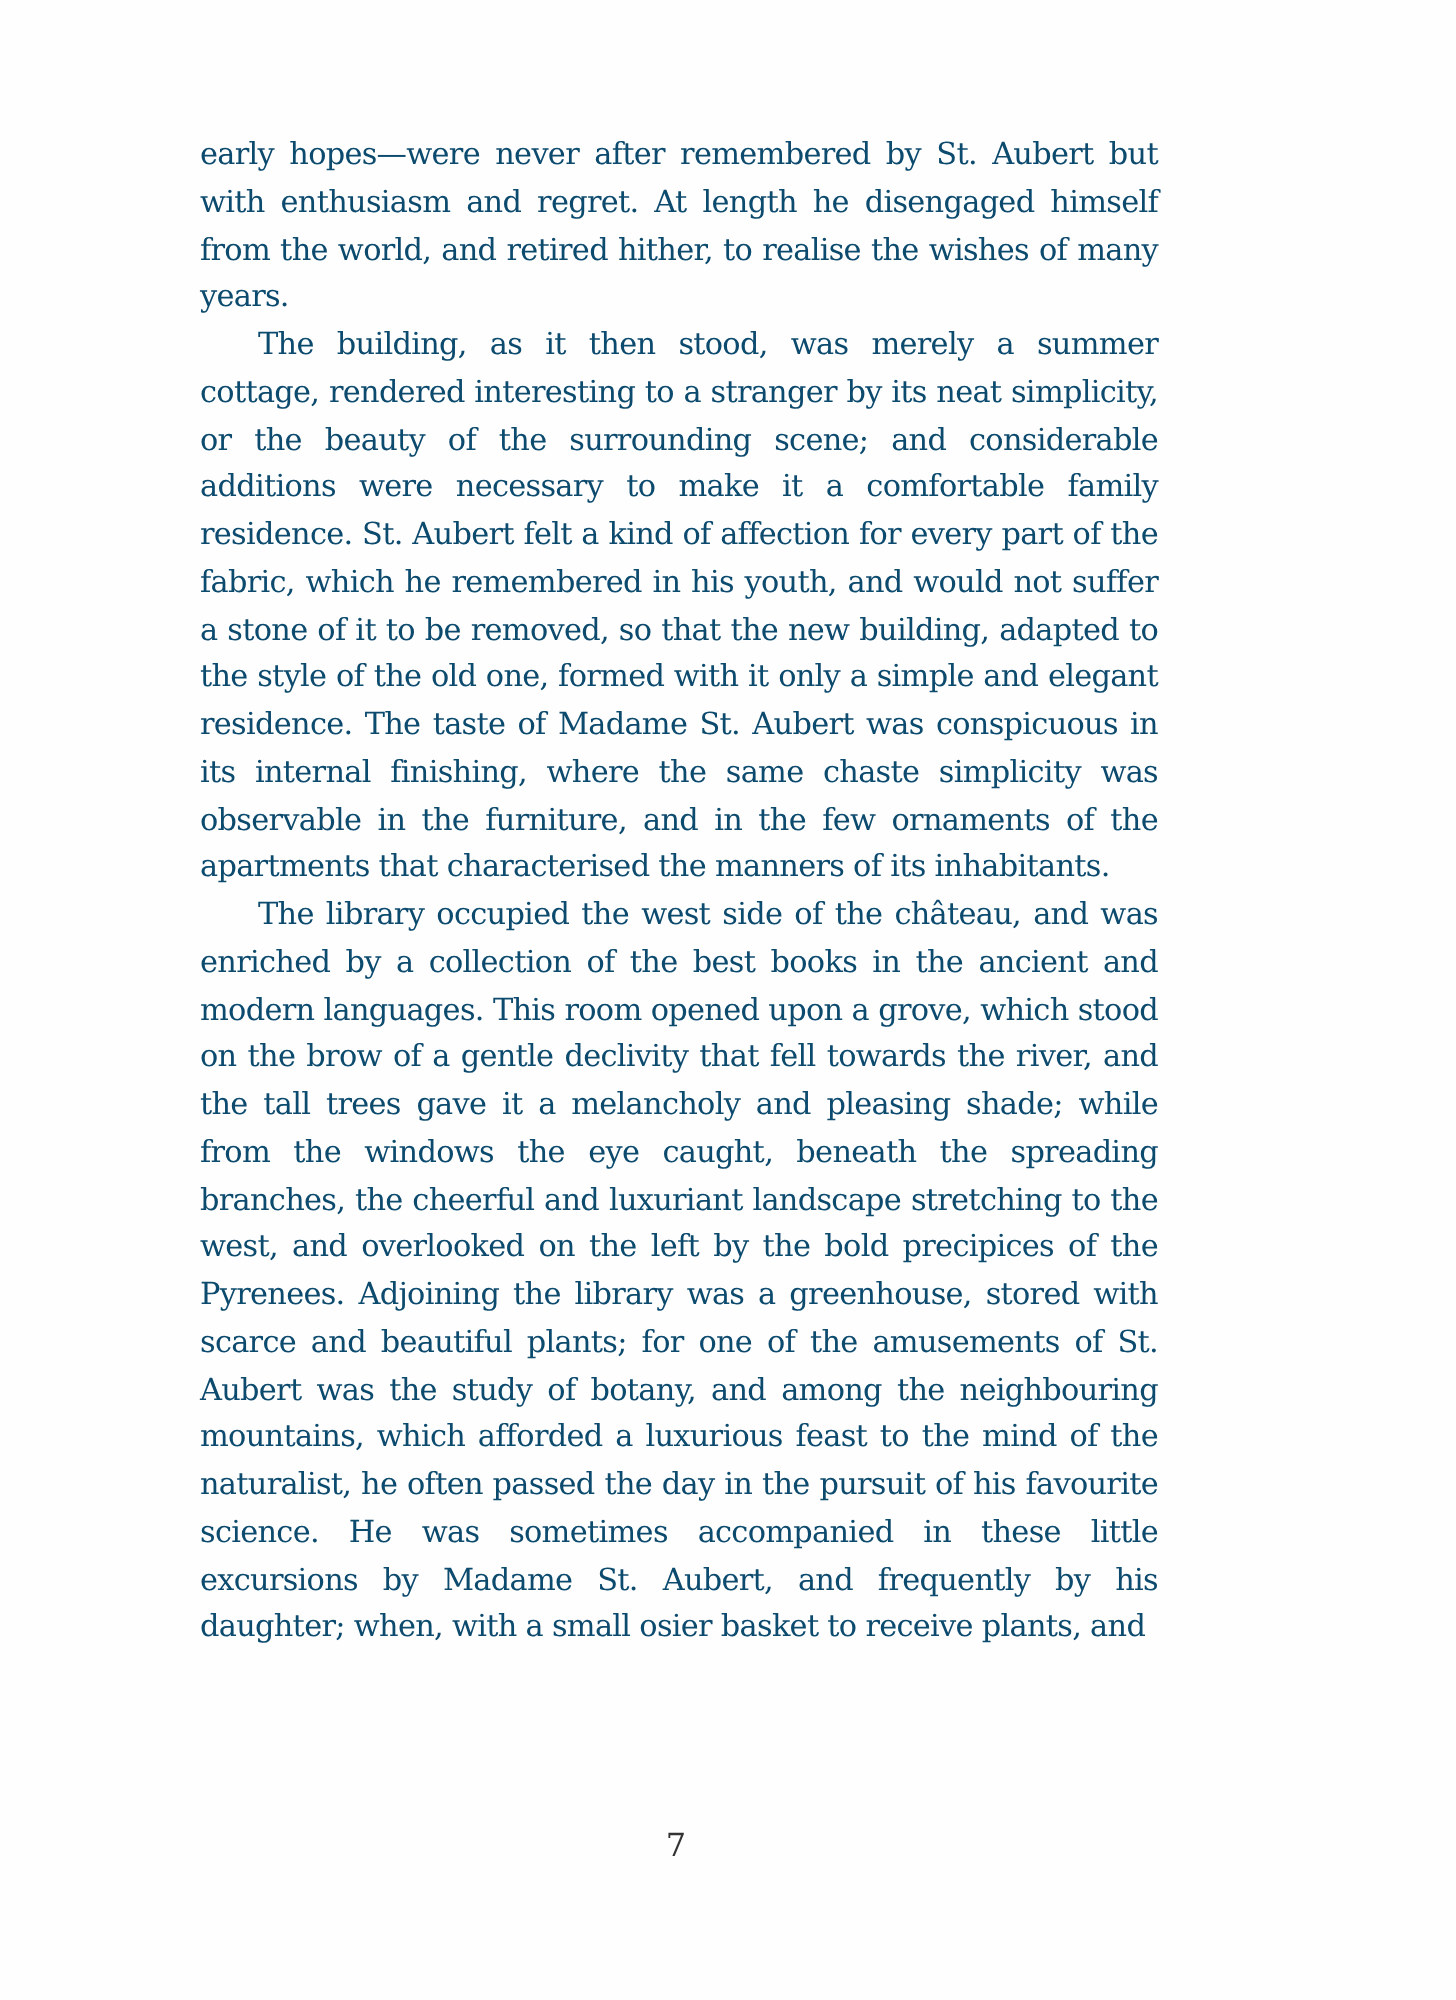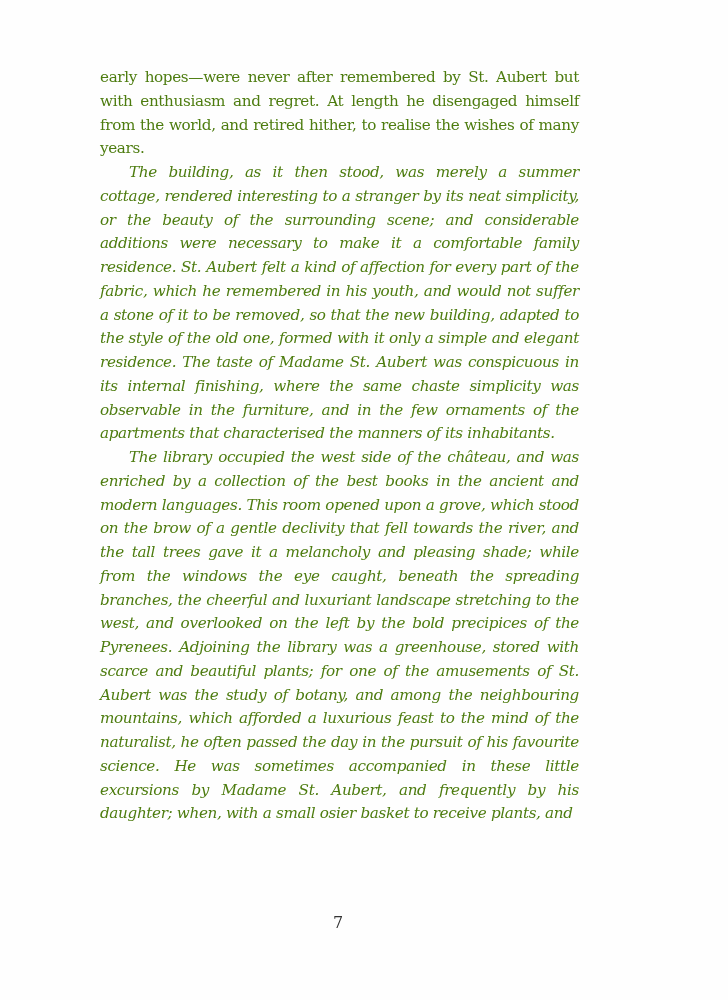--- a/index.html
+++ b/index.html
@@ -4,25 +4,25 @@
 <style>
   html, body { margin: 0; padding: 0; background: #ffffff; }
   body { width: 728px; height: 1000px; position: relative; overflow: hidden; }
   .page {
     position: absolute; left: 0; top: 0; width: 728px; height: 1000px;
     background: #fefefe;
   }
   .text-block {
     position: absolute; left: 100px; top: 66px; width: 479px;
     font-family: "DejaVu Serif", "Liberation Serif", serif;
-    font-size: 15.2px; line-height: 23.75px; color: #4d7c0f;
+    font-size: 15.2px; line-height: 23.75px; color: #0c4a6e;
     text-align: justify; letter-spacing: -0.35px; word-spacing: 0px;
   }
   .text-block p { margin: 0; }
-  .text-block p.indent { text-indent: 29px; font-style: italic; }
+  .text-block p.indent { text-indent: 29px; }
   .page-number {
     position: absolute; left: 0; width: 676px; top: 913px;
     text-align: center;
     font-family: "DejaVu Serif", "Liberation Serif", serif;
     font-size: 16px; color: #333;
   }
 </style>
 </head>
 <body>
 

